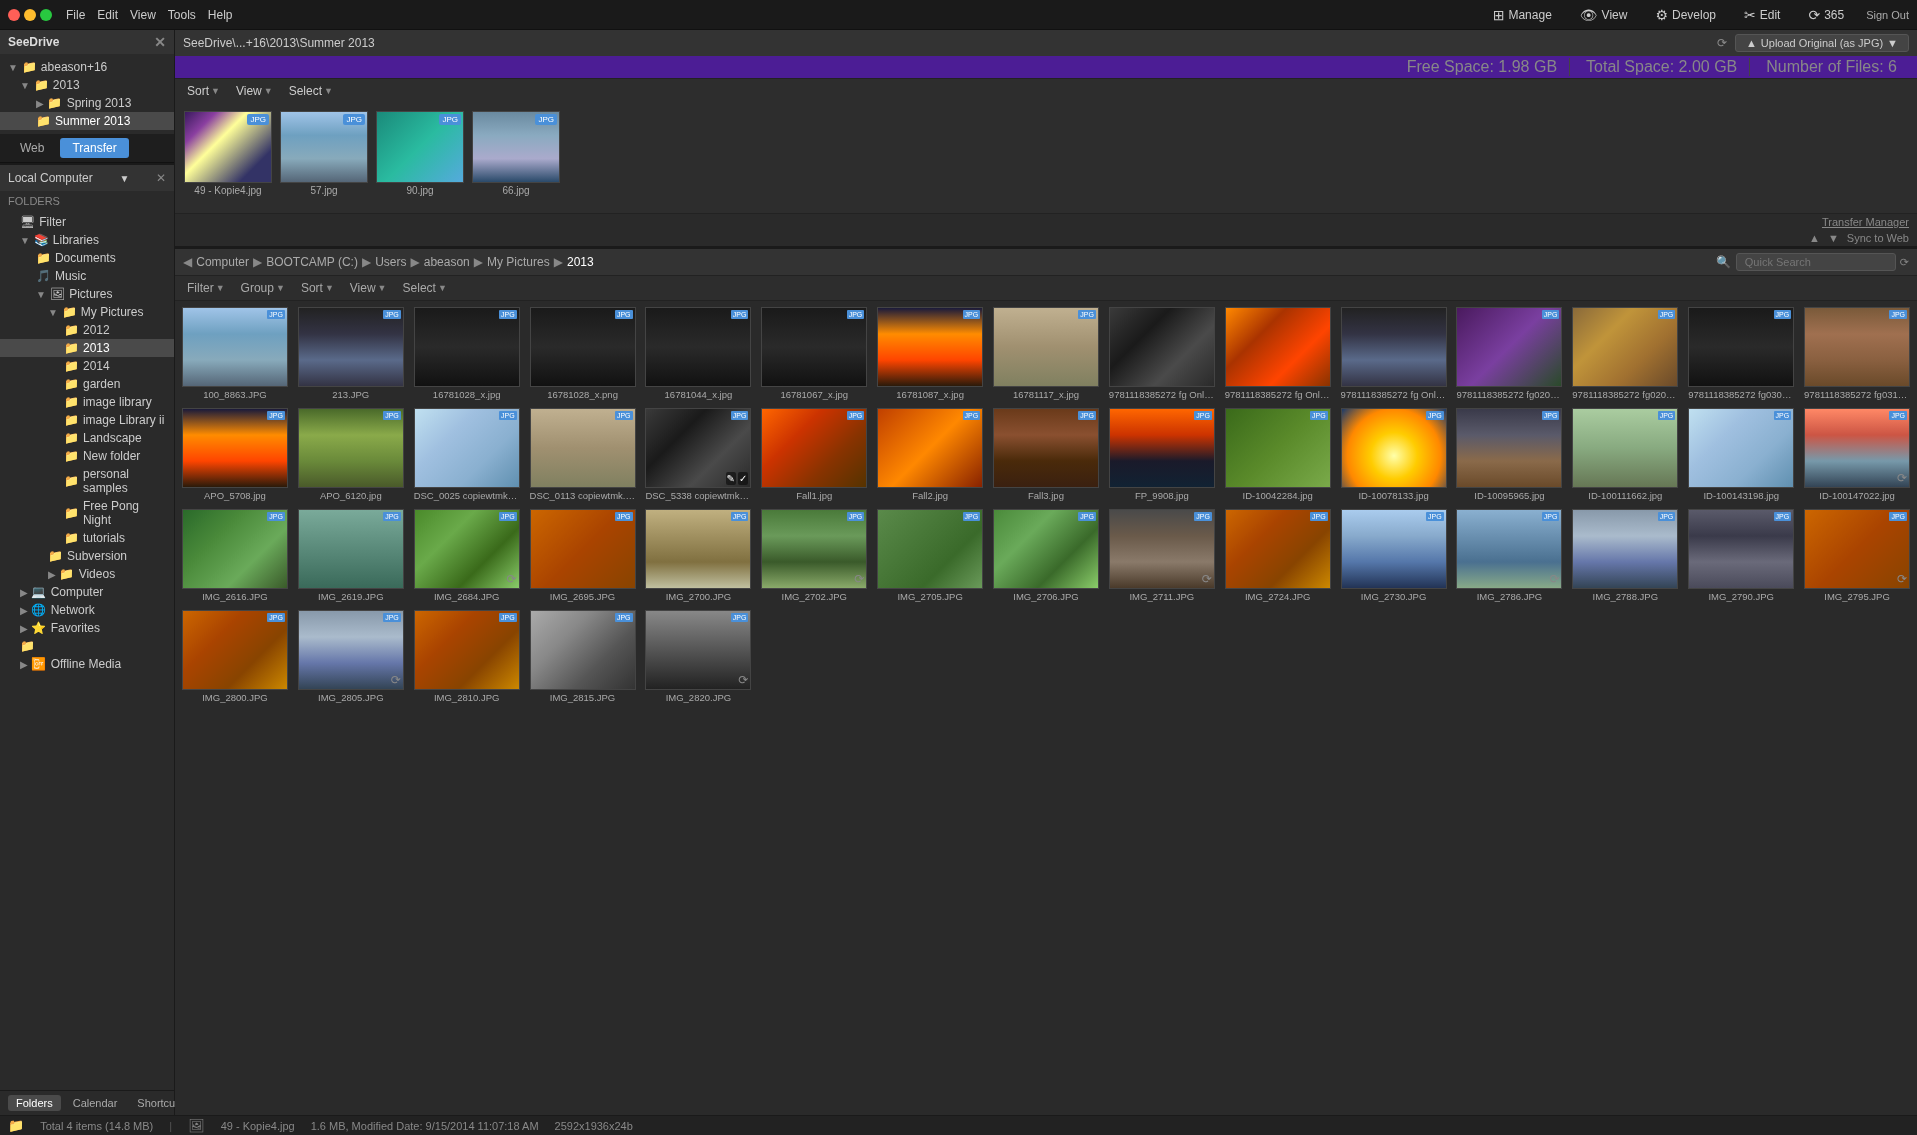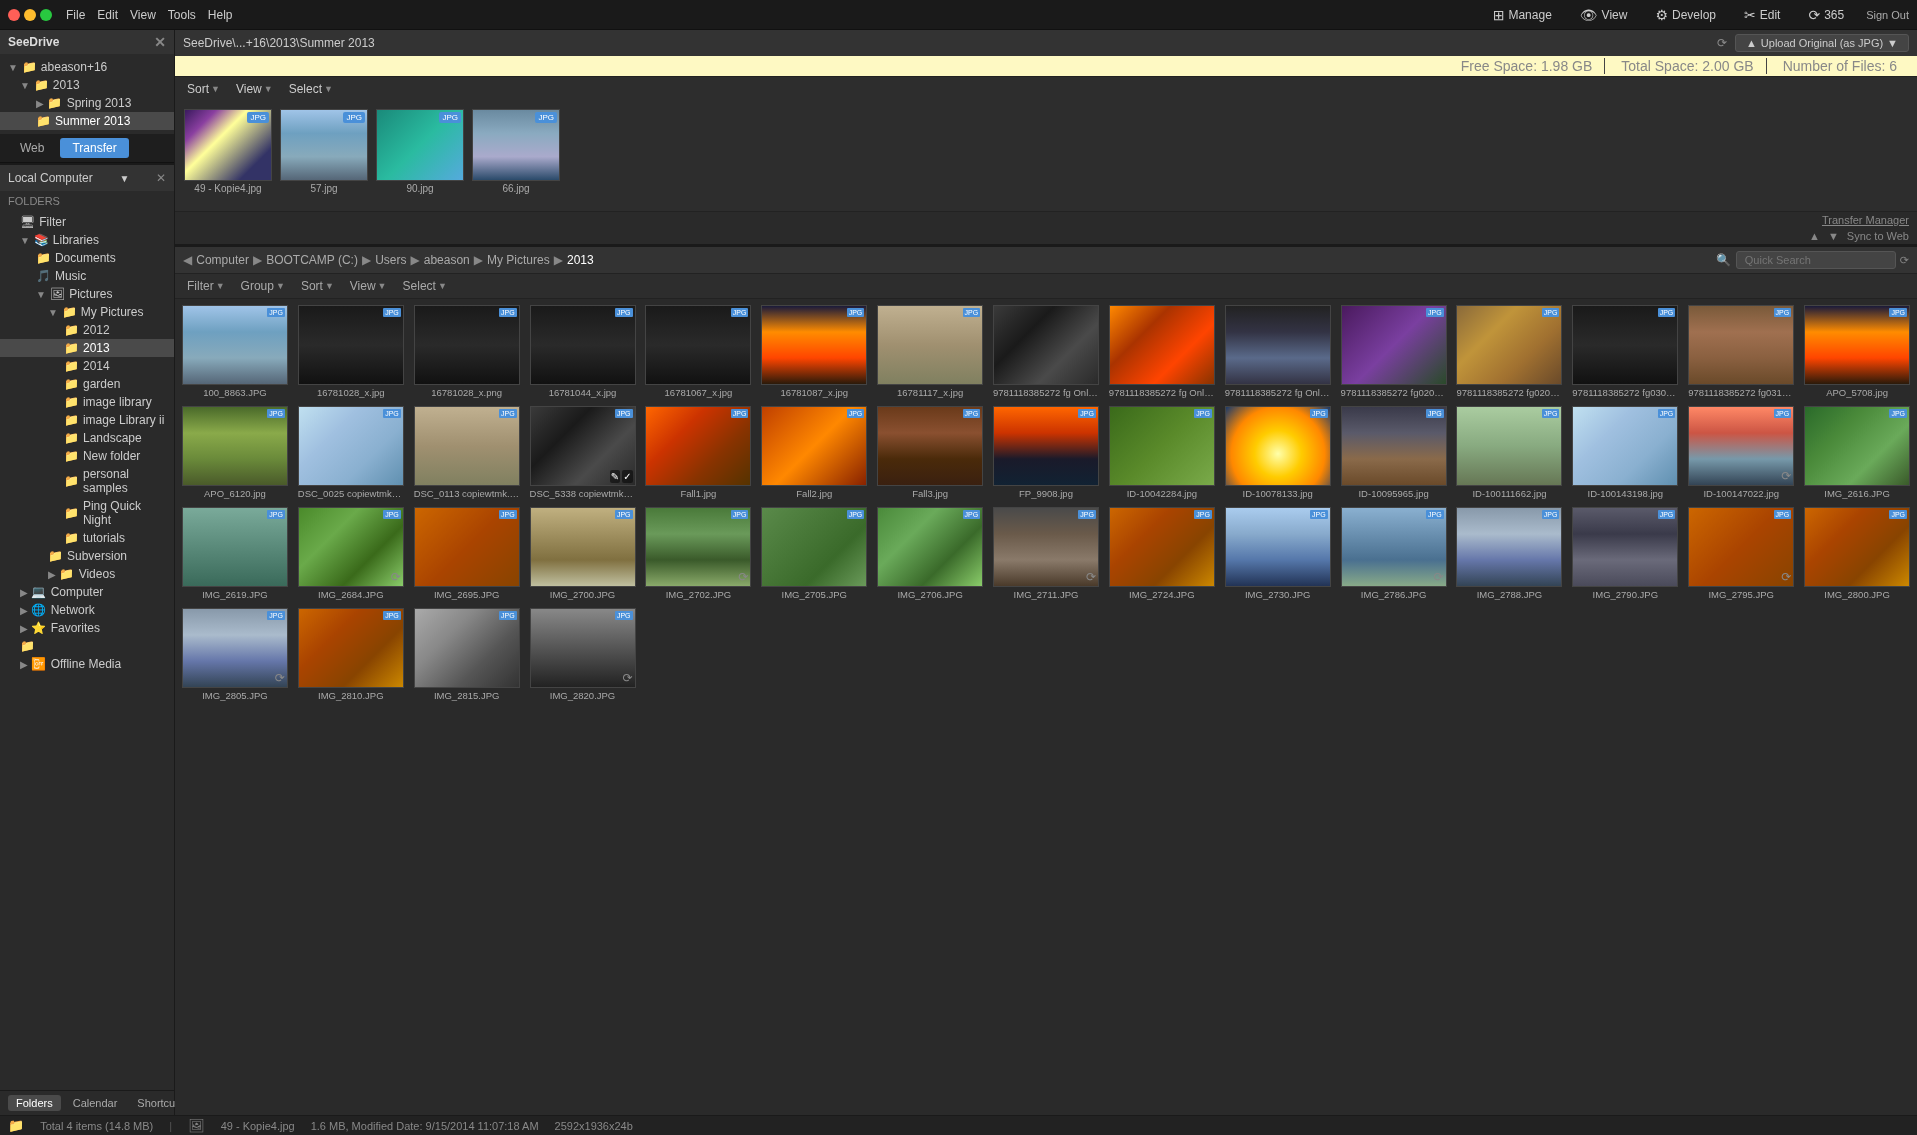--- a/index.html
+++ b/index.html
@@ -228,23 +228,23 @@
       cursor: pointer;
       font-size: 11px;
       display: flex;
       align-items: center;
       gap: 4px;
     }
     .seedrive-info-bar {
       padding: 2px 8px;
       display: flex;
       gap: 16px;
-      font-size: 14px;
+      font-size: 16px;
       color: #888;
-      background: #fef9c3;
+      background: #4c1d95;
       justify-content: flex-end;
       border-bottom: 1px solid #222;
     }
     .seedrive-info-bar span { border-right: 1px solid #444; padding-right: 12px; }
     .seedrive-info-bar span:last-child { border-right: none; }
     .seedrive-toolbar {
       padding: 4px 8px;
       display: flex;
       gap: 8px;
       align-items: center;
@@ -673,21 +673,21 @@
         <div class="tree-item" style="padding-left:64px;">
           <span class="folder-icon">📁</span>
           <span>New folder</span>
         </div>
         <div class="tree-item" style="padding-left:64px;">
           <span class="folder-icon">📁</span>
           <span>personal samples</span>
         </div>
         <div class="tree-item" style="padding-left:64px;">
           <span class="folder-icon">📁</span>
-          <span>Ping Quick Night</span>
+          <span>Free Pong Night</span>
         </div>
         <div class="tree-item" style="padding-left:64px;">
           <span class="folder-icon">📁</span>
           <span>tutorials</span>
         </div>
         <div class="tree-item tree-item-indent-3">
           <span class="folder-icon">📁</span>
           <span>Subversion</span>
         </div>
         <div class="tree-item tree-item-indent-3">
@@ -852,20 +852,28 @@
         <div class="photo-cell">
     <div class="photo-thumb">
       <div class="thumb-img-placeholder c-mountain" style="width:100%;height:100%;"></div>
       <span class="badge">JPG</span>
 
     </div>
     <span class="photo-label">100_8863.JPG</span>
   </div>
             <div class="photo-cell">
     <div class="photo-thumb">
+      <div class="thumb-img-placeholder c-city" style="width:100%;height:100%;"></div>
+      <span class="badge">JPG</span>
+
+    </div>
+    <span class="photo-label">213.JPG</span>
+  </div>
+            <div class="photo-cell">
+    <div class="photo-thumb">
       <div class="thumb-img-placeholder c-dark" style="width:100%;height:100%;"></div>
       <span class="badge">JPG</span>
 
     </div>
     <span class="photo-label">16781028_x.jpg</span>
   </div>
             <div class="photo-cell">
     <div class="photo-thumb">
       <div class="thumb-img-placeholder c-dark" style="width:100%;height:100%;"></div>
       <span class="badge">JPG</span>

